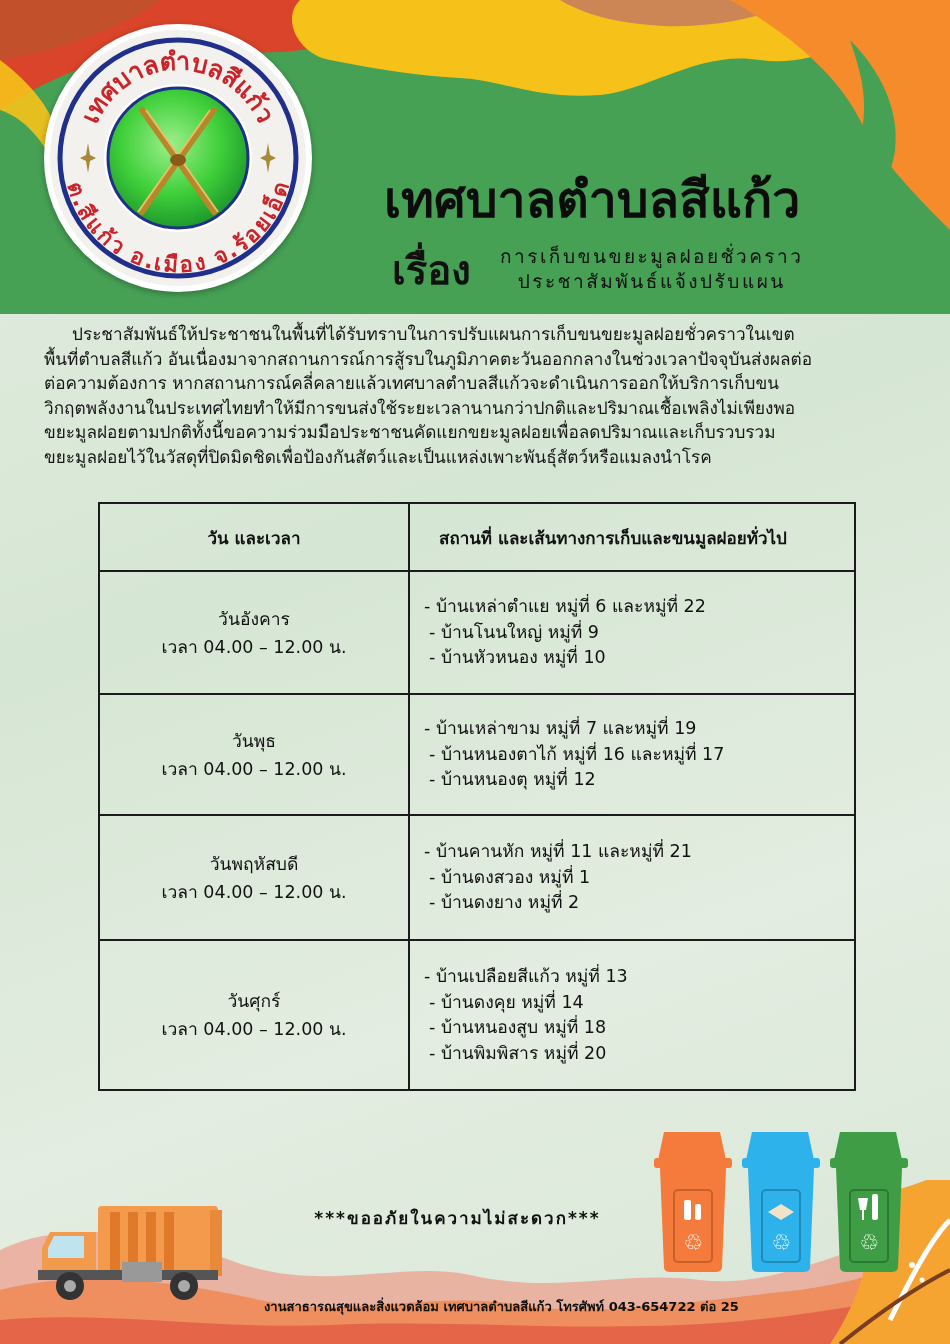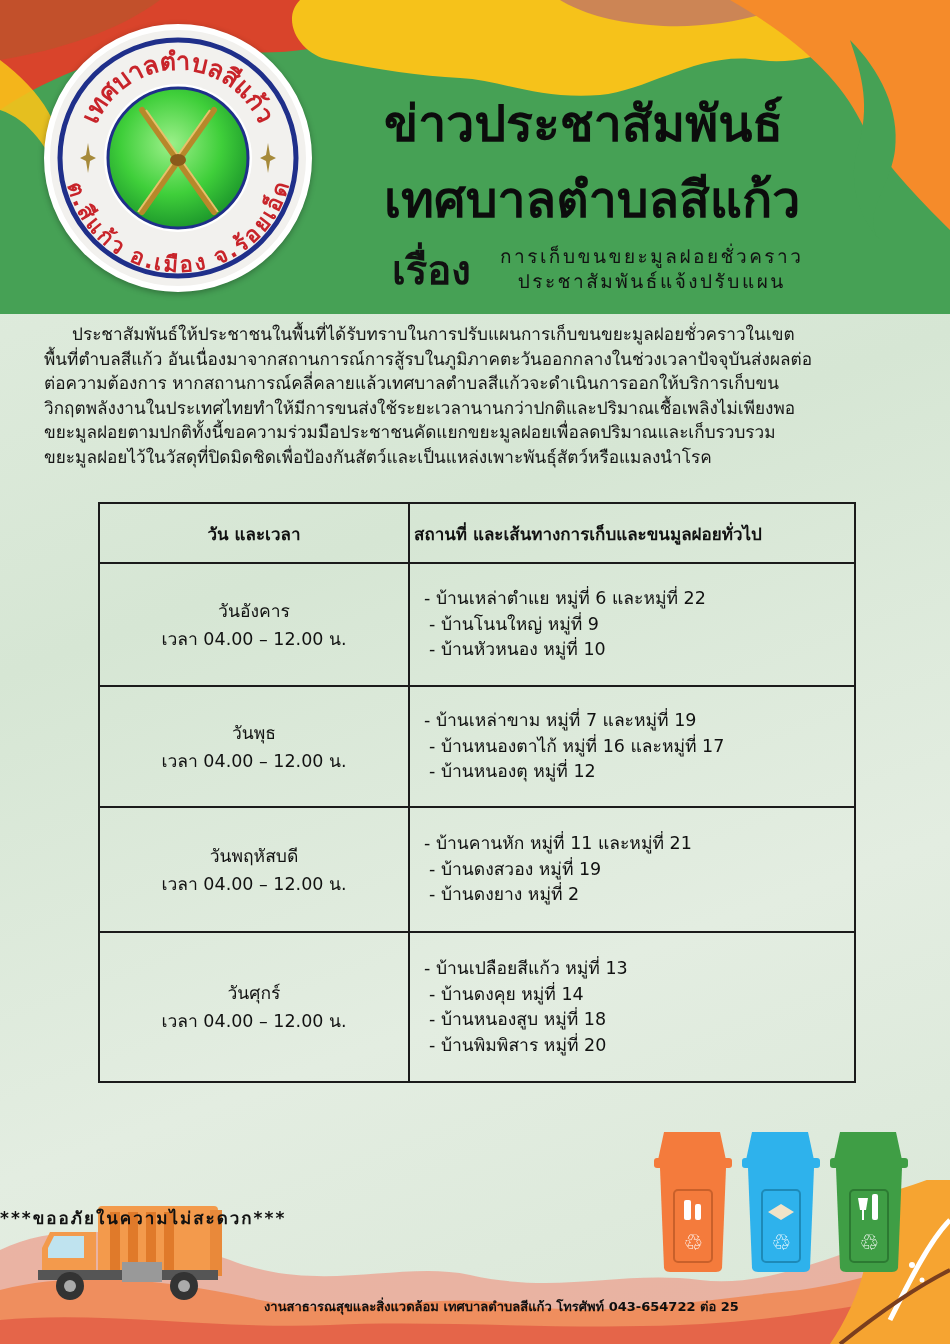--- a/index.html
+++ b/index.html
@@ -20,34 +20,34 @@
   .subject-label { position: absolute; left: 392px; top: 238px; font-size: 40px; color: #111; font-weight: bold; }
   .subject-text { position: absolute; left: 500px; top: 244px; font-size: 19px; line-height: 25px; letter-spacing: 2.5px; color: #111; text-align: center; }
 
   
   .intro { position: absolute; left: 44px; top: 322px; width: 866px; font-size: 17.2px; line-height: 24.5px; color: #161616; }
   .intro .indent { display: inline-block; width: 28px; }
 
   
   .schedule { position: absolute; left: 98px; top: 502px; width: 758px; border-collapse: collapse; }
   .schedule th, .schedule td { border: 2.5px solid #1b1b1b; vertical-align: middle; }
-  .schedule th { height: 60px; font-size: 17px; font-weight: bold; }
+  .schedule th { height: 68px; font-size: 17px; font-weight: bold; }
   .schedule th.c1 { width: 310px; text-align: center; }
-  .schedule th.c2 { text-align: left; padding-left: 4px; }
+  .schedule th.c2 { text-align: left; padding-left: 29px; }
   .schedule td.c1 { text-align: center; font-size: 17.5px; line-height: 28px; }
   .schedule td.c2 { padding-left: 14px; font-size: 17.5px; line-height: 25.5px; }
   .loc { display: block; white-space: nowrap; }
   .loc.sub { padding-left: 5px; }
   .row0 td { height: 98px; }
   .row1 td { height: 123px; }
   .row2 td { height: 121px; }
   .row3 td { height: 125px; }
   .row4 td { height: 150px; }
 
-  .apology { position: absolute; left: 0; width: 915px; top: 1204px; font-size: 17px; font-weight: bold; letter-spacing: 2px; color: #111; }
+  .apology { position: absolute; left: 0; width: 915px; top: 1204px; text-align: center; font-size: 17px; font-weight: bold; letter-spacing: 2px; color: #111; }
   .footer { position: absolute; left: 224px; top: 1296px; font-size: 13px; font-weight: bold; color: #0f0f0f; white-space: nowrap; margin-left: 40px; }
 
   .truck { position: absolute; left: 32px; top: 1200px; width: 200px; height: 106px; }
   .bins { position: absolute; left: 652px; top: 1128px; width: 270px; height: 145px; }
   .bottom-deco { position: absolute; left: 0; top: 1180px; width: 950px; height: 164px; }
 </style>
 </head>
 <body>
 
 <div class="page">
@@ -93,21 +93,20 @@
           <line x1="160" y1="80" x2="88" y2="182"></line>
         </g>
         <ellipse cx="128" cy="130" rx="8" ry="6" fill="#8a5a1a"></ellipse>
         <g fill="#a68a3a">
           <path d="M30,128 l6,-3 l2,-12 l2,12 l6,3 l-6,3 l-2,12 l-2,-12 z"></path>
           <path d="M210,128 l6,-3 l2,-12 l2,12 l6,3 l-6,3 l-2,12 l-2,-12 z"></path>
         </g>
       </svg>
     </div>
 
-    <div class="title1">ข่าวประชาสัมพันธ์</div>
     <div class="title2">เทศบาลตำบลสีแก้ว</div>
     <div class="subject-label">เรื่อง</div>
     <div class="subject-text">
       <div>การเก็บขนขยะมูลฝอยชั่วคราว</div>
       <div>ประชาสัมพันธ์แจ้งปรับแผน</div>
     </div>
   </div>
 
   <div class="intro">
     <div><span class="indent"></span><span>ประชาสัมพันธ์ให้ประชาชนในพื้นที่ได้รับทราบในการปรับแผนการเก็บขนขยะมูลฝอยชั่วคราวในเขต</span></div>
@@ -148,21 +147,21 @@
           <span class="loc sub">- บ้านหนองตุ หมู่ที่ 12</span>
         </td>
       </tr>
       <tr class="row3">
         <td class="c1">
           <div>วันพฤหัสบดี</div>
           <div>เวลา 04.00 – 12.00 น.</div>
         </td>
         <td class="c2">
           <span class="loc">- บ้านคานหัก หมู่ที่ 11 และหมู่ที่ 21</span>
-          <span class="loc sub">- บ้านดงสวอง หมู่ที่ 19</span>
+          <span class="loc sub">- บ้านดงสวอง หมู่ที่ 1</span>
           <span class="loc sub">- บ้านดงยาง หมู่ที่ 2</span>
         </td>
       </tr>
       <tr class="row4">
         <td class="c1">
           <div>วันศุกร์</div>
           <div>เวลา 04.00 – 12.00 น.</div>
         </td>
         <td class="c2">
           <span class="loc">- บ้านเปลือยสีแก้ว หมู่ที่ 13</span>

